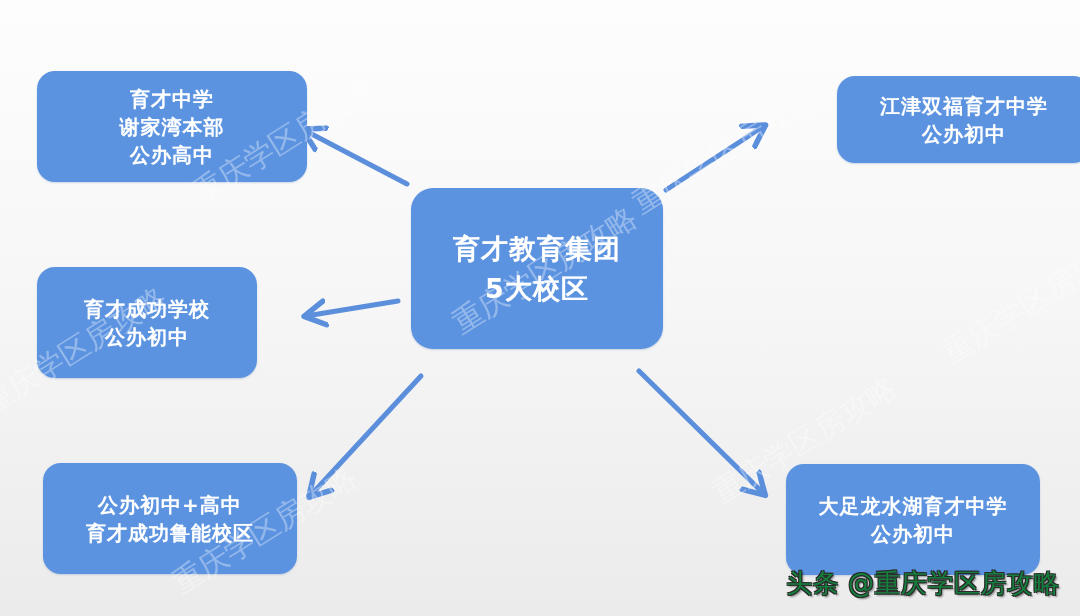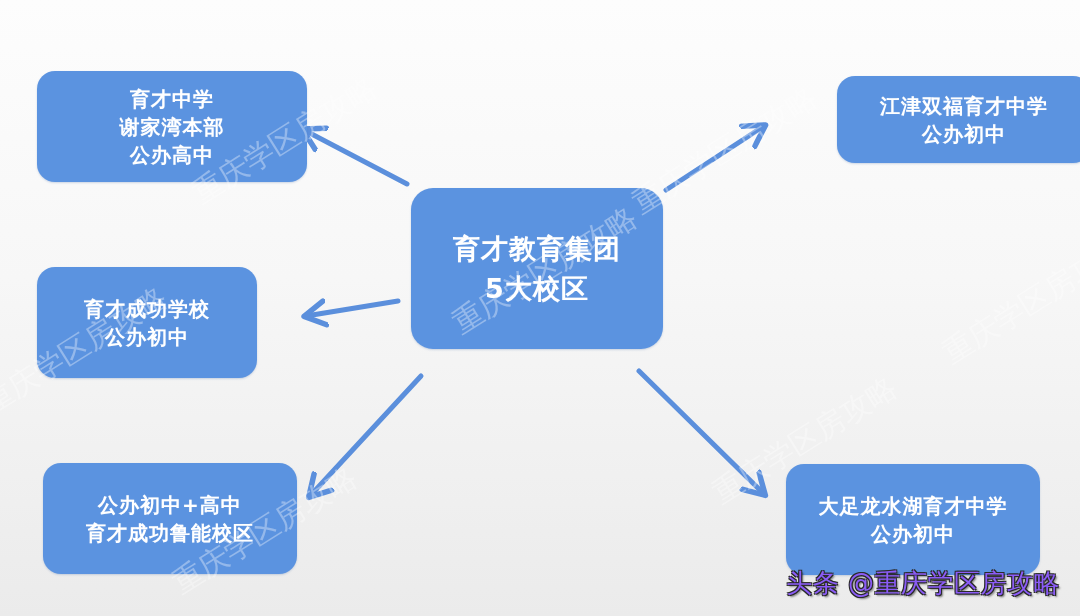--- a/index.html
+++ b/index.html
@@ -57,21 +57,21 @@
       transform: rotate(-32deg);
       white-space: nowrap;
       pointer-events: none;
       z-index: 5;
     }
     .credit {
       position: absolute;
       right: 20px;
       bottom: 15px;
       font-size: 26px;
-      color: #8b5cf6;
+      color: #15803d;
       letter-spacing: 0.5px;
       text-shadow: 1px 1px 0 #2a2a2a, -1px -1px 0 #2a2a2a, 1px -1px 0 #2a2a2a, -1px 1px 0 #2a2a2a, 2px 2px 2px rgba(0,0,0,0.5);
       z-index: 10;
     }
   </style>
 </head>
 <body>
 
 <svg class="arrows" viewBox="0 0 1080 616">
   <defs>

